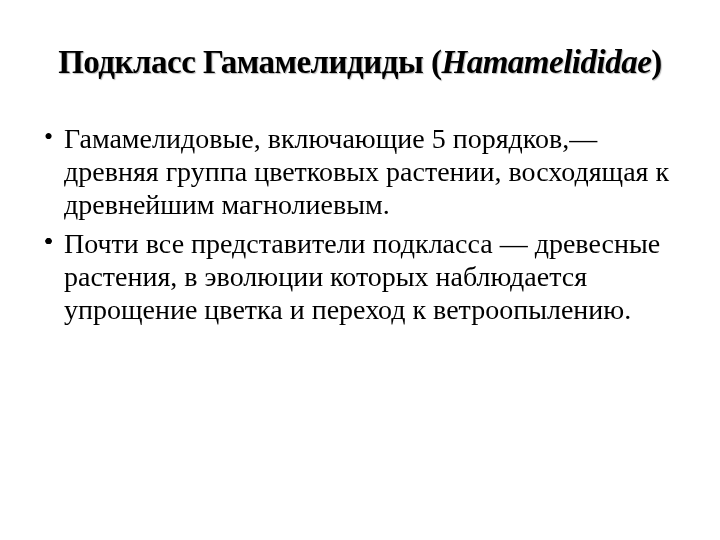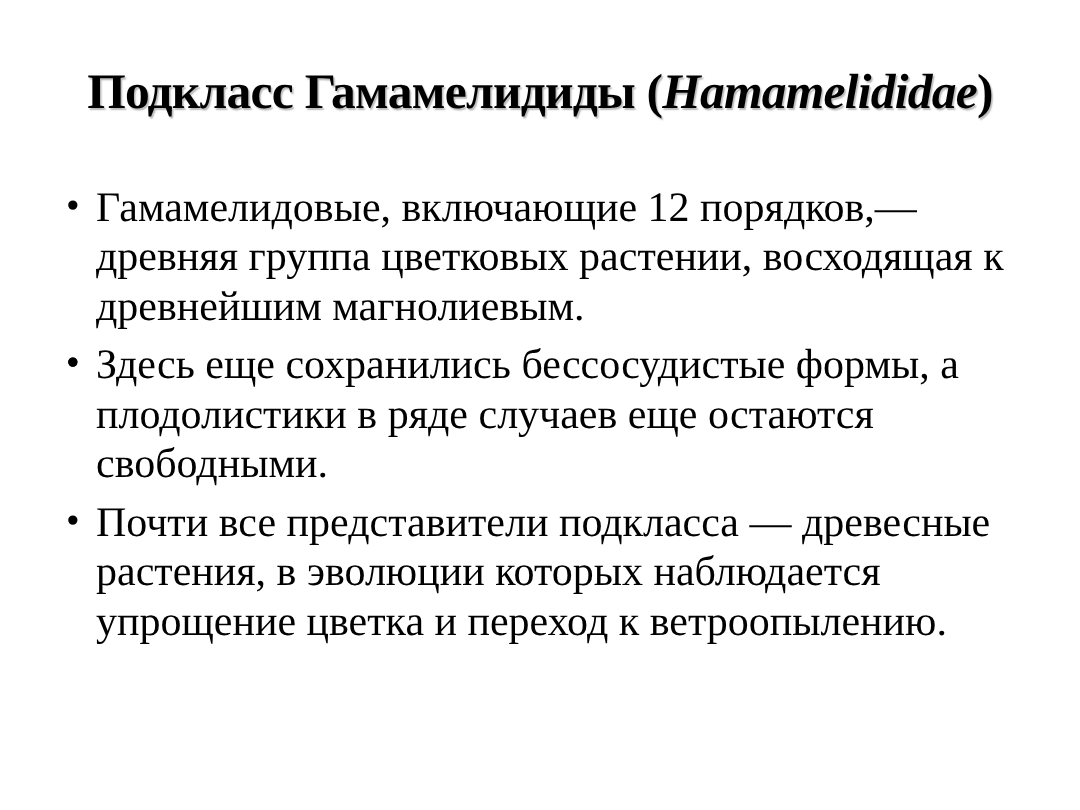--- a/index.html
+++ b/index.html
@@ -53,32 +53,29 @@
 </head>
 <body>
 
 <div class="slide">
 
   <h1 class="title"><span>Подкласс Гамамелидиды (</span><span class="latin">Hamamelididae</span><span>)</span></h1>
 
   <ul class="bullets">
     <li class="bullet-item">
       <span class="bullet-dot">•</span>
-      <span class="bullet-text">Гамамелидовые, включающие 12 порядков,—
+      <span class="bullet-text">Гамамелидовые, включающие 5 порядков,—
 древняя группа цветковых растении, восходящая к
 древнейшим магнолиевым.</span>
     </li>
     <li class="bullet-item">
       <span class="bullet-dot">•</span>
     </li>
     <li class="bullet-item">
       <span class="bullet-dot">•</span>
-      <span class="bullet-text">Здесь еще сохранились бессосудистые формы, а
-плодолистики в ряде случаев еще остаются
-свободными.</span>
     </li>
     <li class="bullet-item">
       <span class="bullet-dot">•</span>
       <span class="bullet-text">Почти все представители подкласса — древесные
 растения, в эволюции которых наблюдается
 упрощение цветка и переход к ветроопылению.</span>
     </li>
   </ul>
 
 </div>

